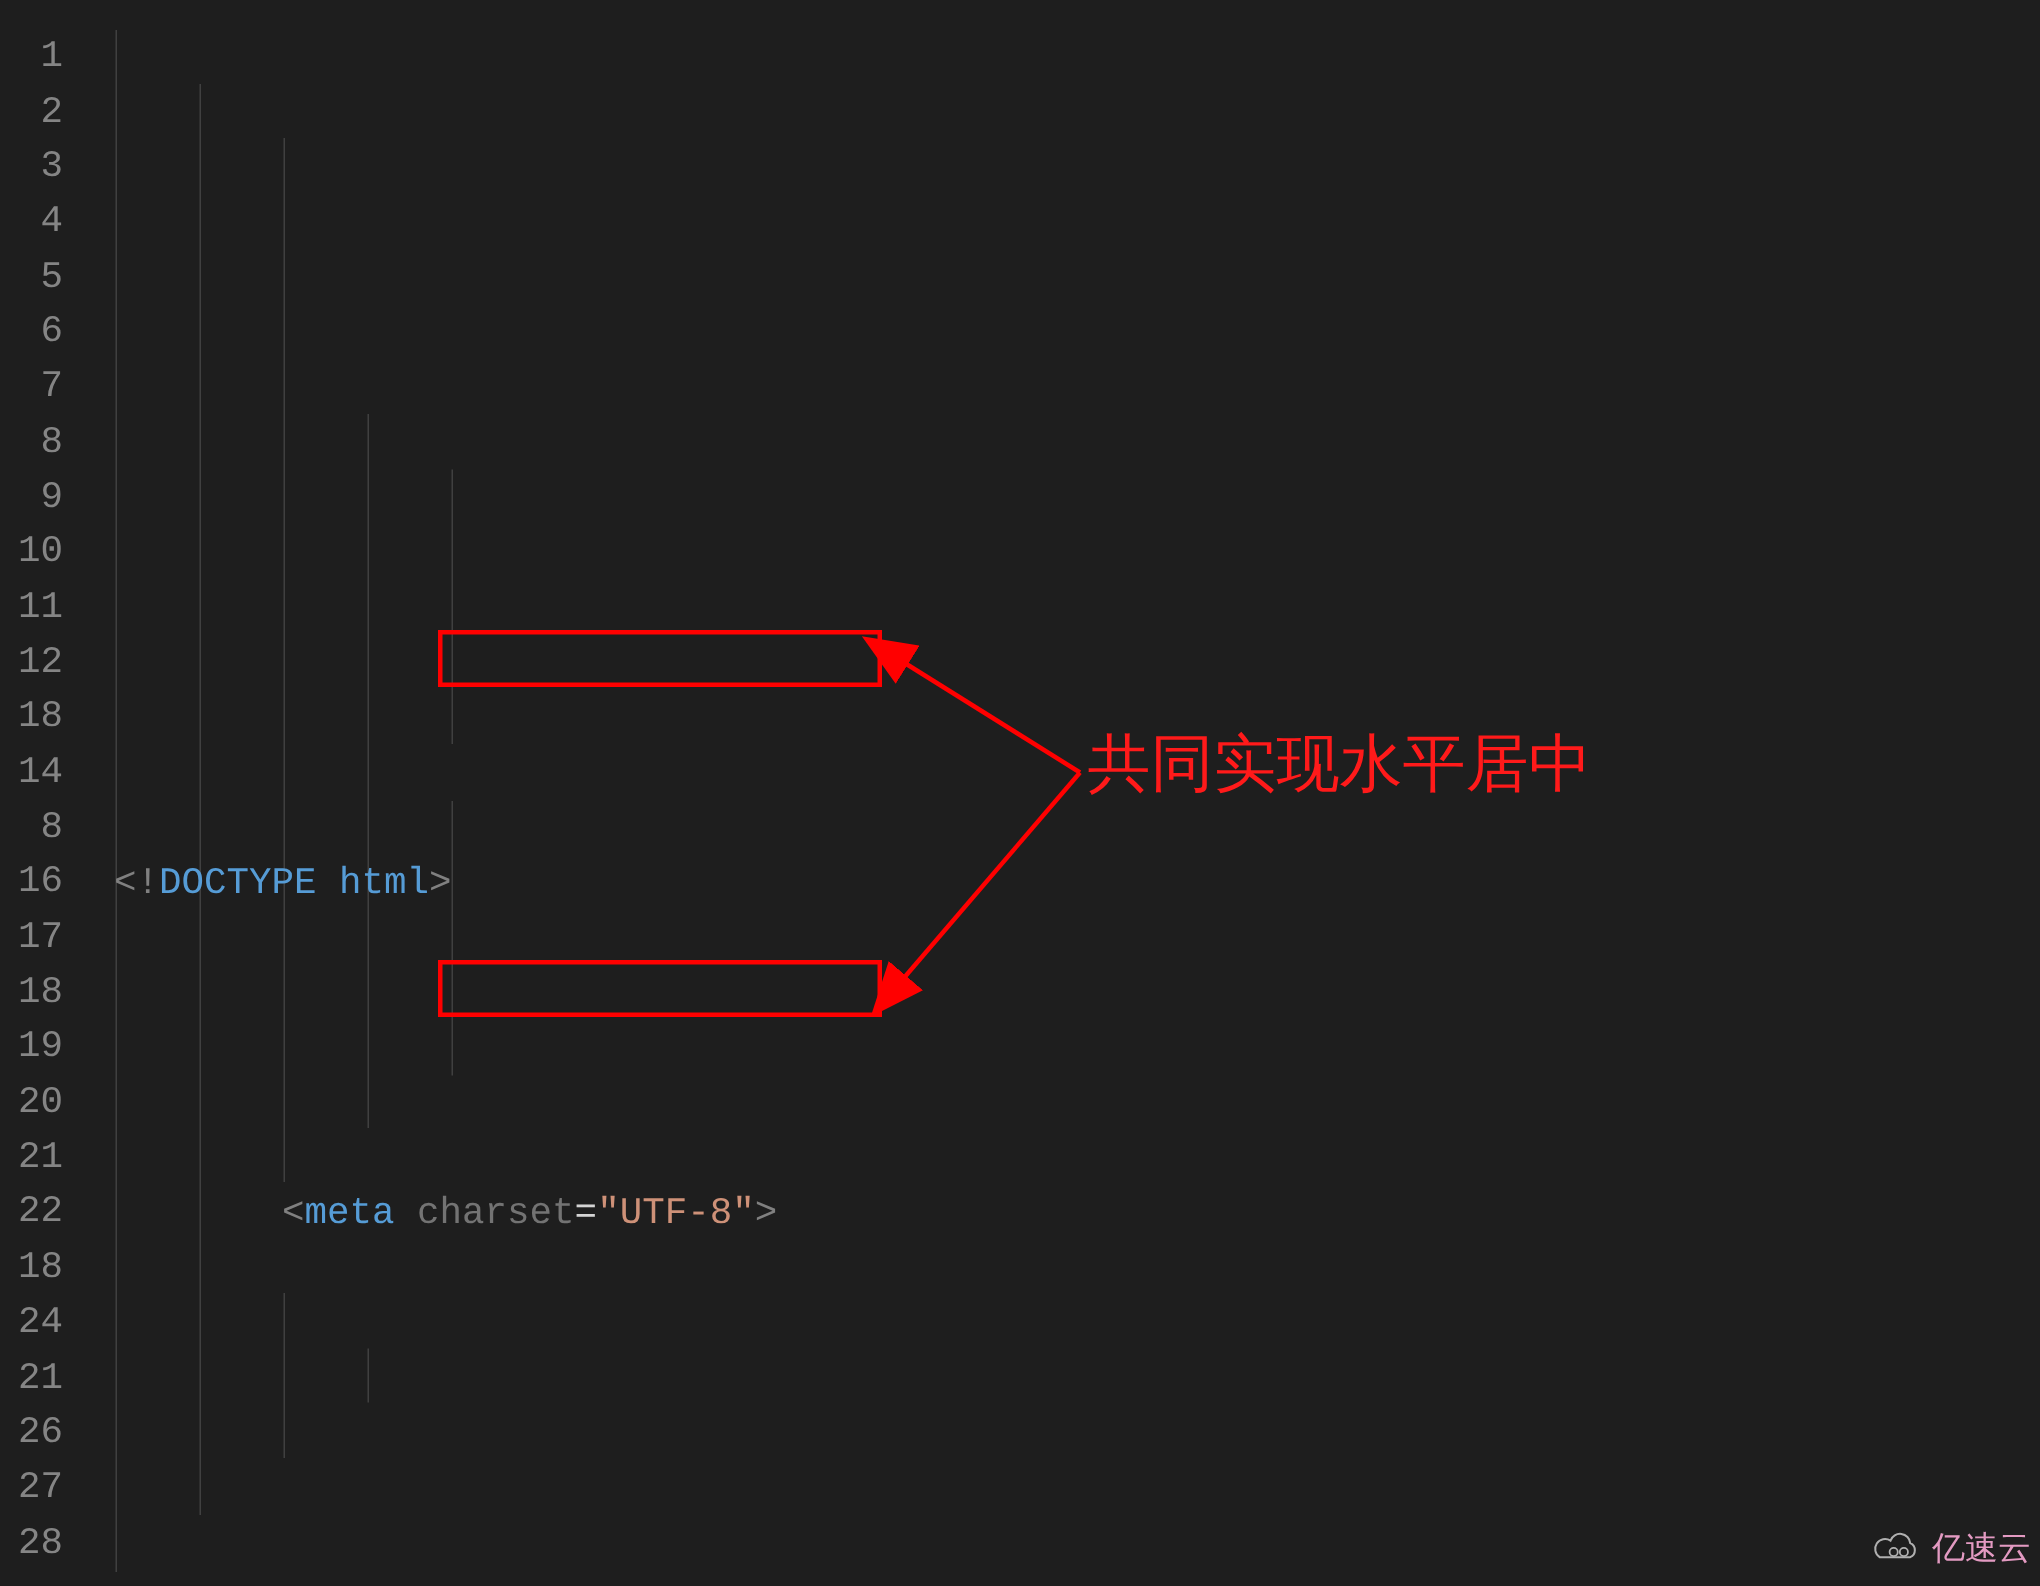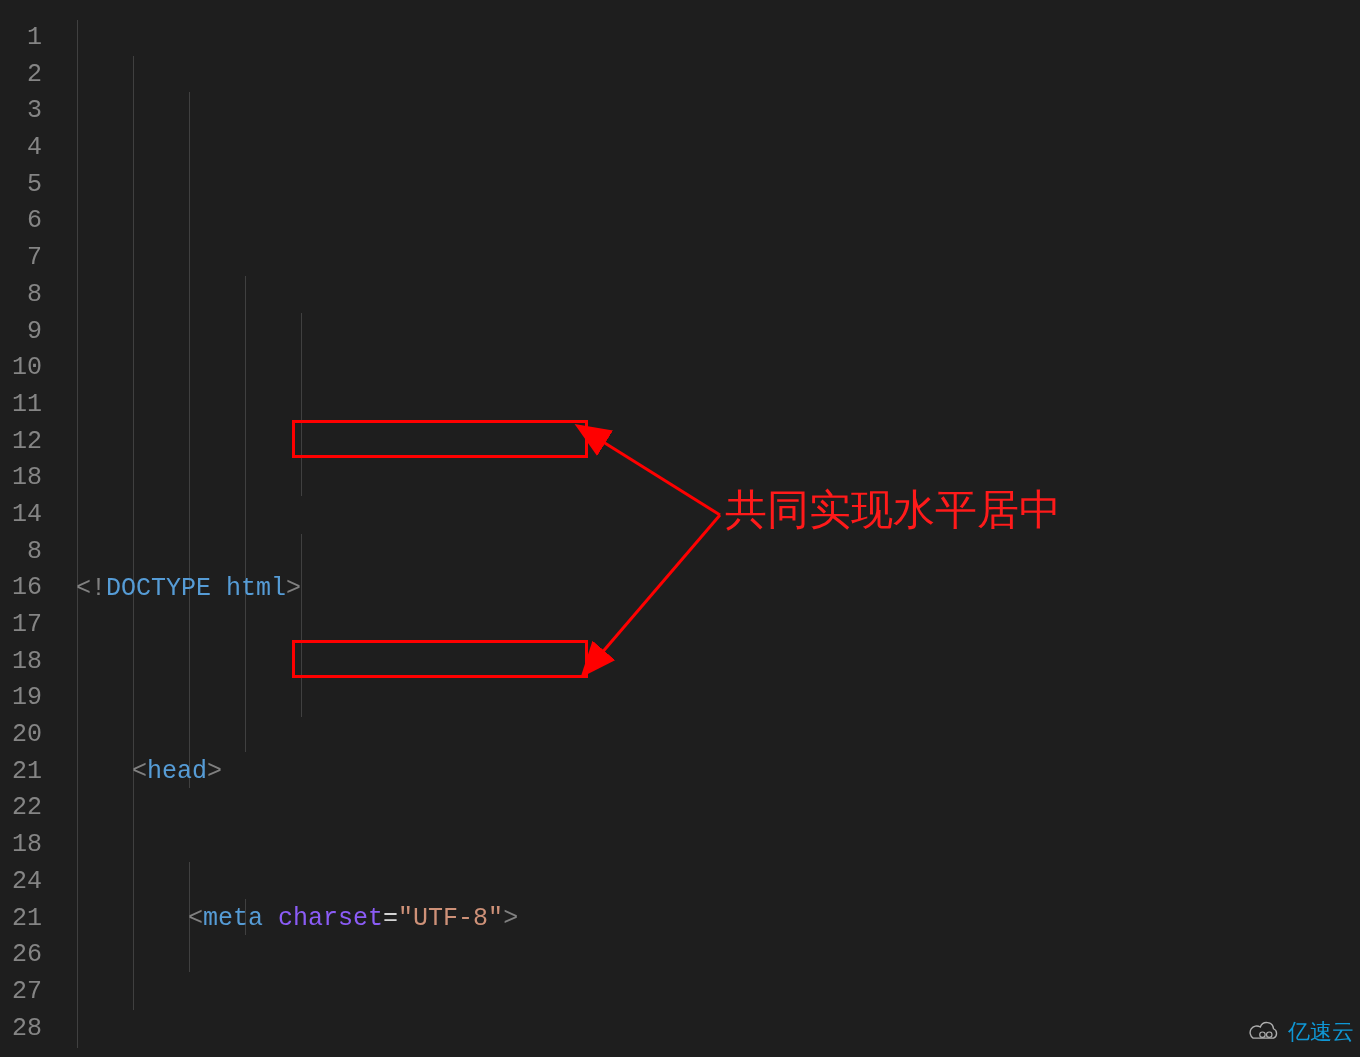--- a/index.html
+++ b/index.html
@@ -33,21 +33,21 @@
     position: absolute;
     width: 1px;
     background: #404040;
     top: 0;
     bottom: 0;
   }
   .code-content { position: relative; z-index: 1; }
 
   .c-gray   { color: #808080; }
   .c-tag    { color: #569cd6; }
-  .c-attr   { color: #8b5cf6; margin-top: 23px; }
+  .c-attr   { color: #737373; margin-top: 23px; }
   .c-string { color: #ce9178; }
   .c-punct  { color: #d4d4d4; }
 
   
   .hl-box {
     position: absolute;
     border: 3px solid #ff0000;
     z-index: 3;
     pointer-events: none;
   }
@@ -68,21 +68,21 @@
     top: 0; left: 0;
     width: 100%; height: 100%;
     z-index: 3;
     pointer-events: none;
   }
 
   .watermark {
     position: absolute;
     right: 6px;
     bottom: 6px;
-    color: #0ea5e9;
+    color: #f9a8d4;
     font-family: "Microsoft YaHei", sans-serif;
     font-size: 22px;
     display: flex;
     align-items: center;
     gap: 6px;
     z-index: 5;
     opacity: 0.9;
   }
   .watermark svg { width: 34px; height: 24px; }
 </style>
@@ -130,21 +130,20 @@
     <div class="indent-guide" style="left:241px; top:313px; height:183px;"></div>
     <div class="indent-guide" style="left:241px; top:534px; height:183px;"></div>
     <div class="indent-guide" style="left:129px; top:862px; height:110px;"></div>
     <div class="indent-guide" style="left:185px; top:899px; height:36px;"></div>
 
     <div class="code-content">
     
     <div class="line"><span style="padding-left:16px"><span class="c-gray">&lt;!</span><span class="c-tag">DOCTYPE</span><span> </span><span class="c-tag">html</span><span class="c-gray">&gt;</span></span></div>
     
     
-    <div class="line"><span style="padding-left:72px"><span class="c-gray">&lt;</span><span class="c-tag">head</span><span class="c-gray">&gt;</span></span></div>
     
     <div class="line"><span style="padding-left:128px"><span class="c-gray">&lt;</span><span class="c-tag">meta</span><span> </span><span class="c-attr">charset</span><span class="c-punct">=</span><span class="c-string">"UTF-8"</span><span class="c-gray">&gt;</span></span></div>
     
     
     
     
     
     
     
     

